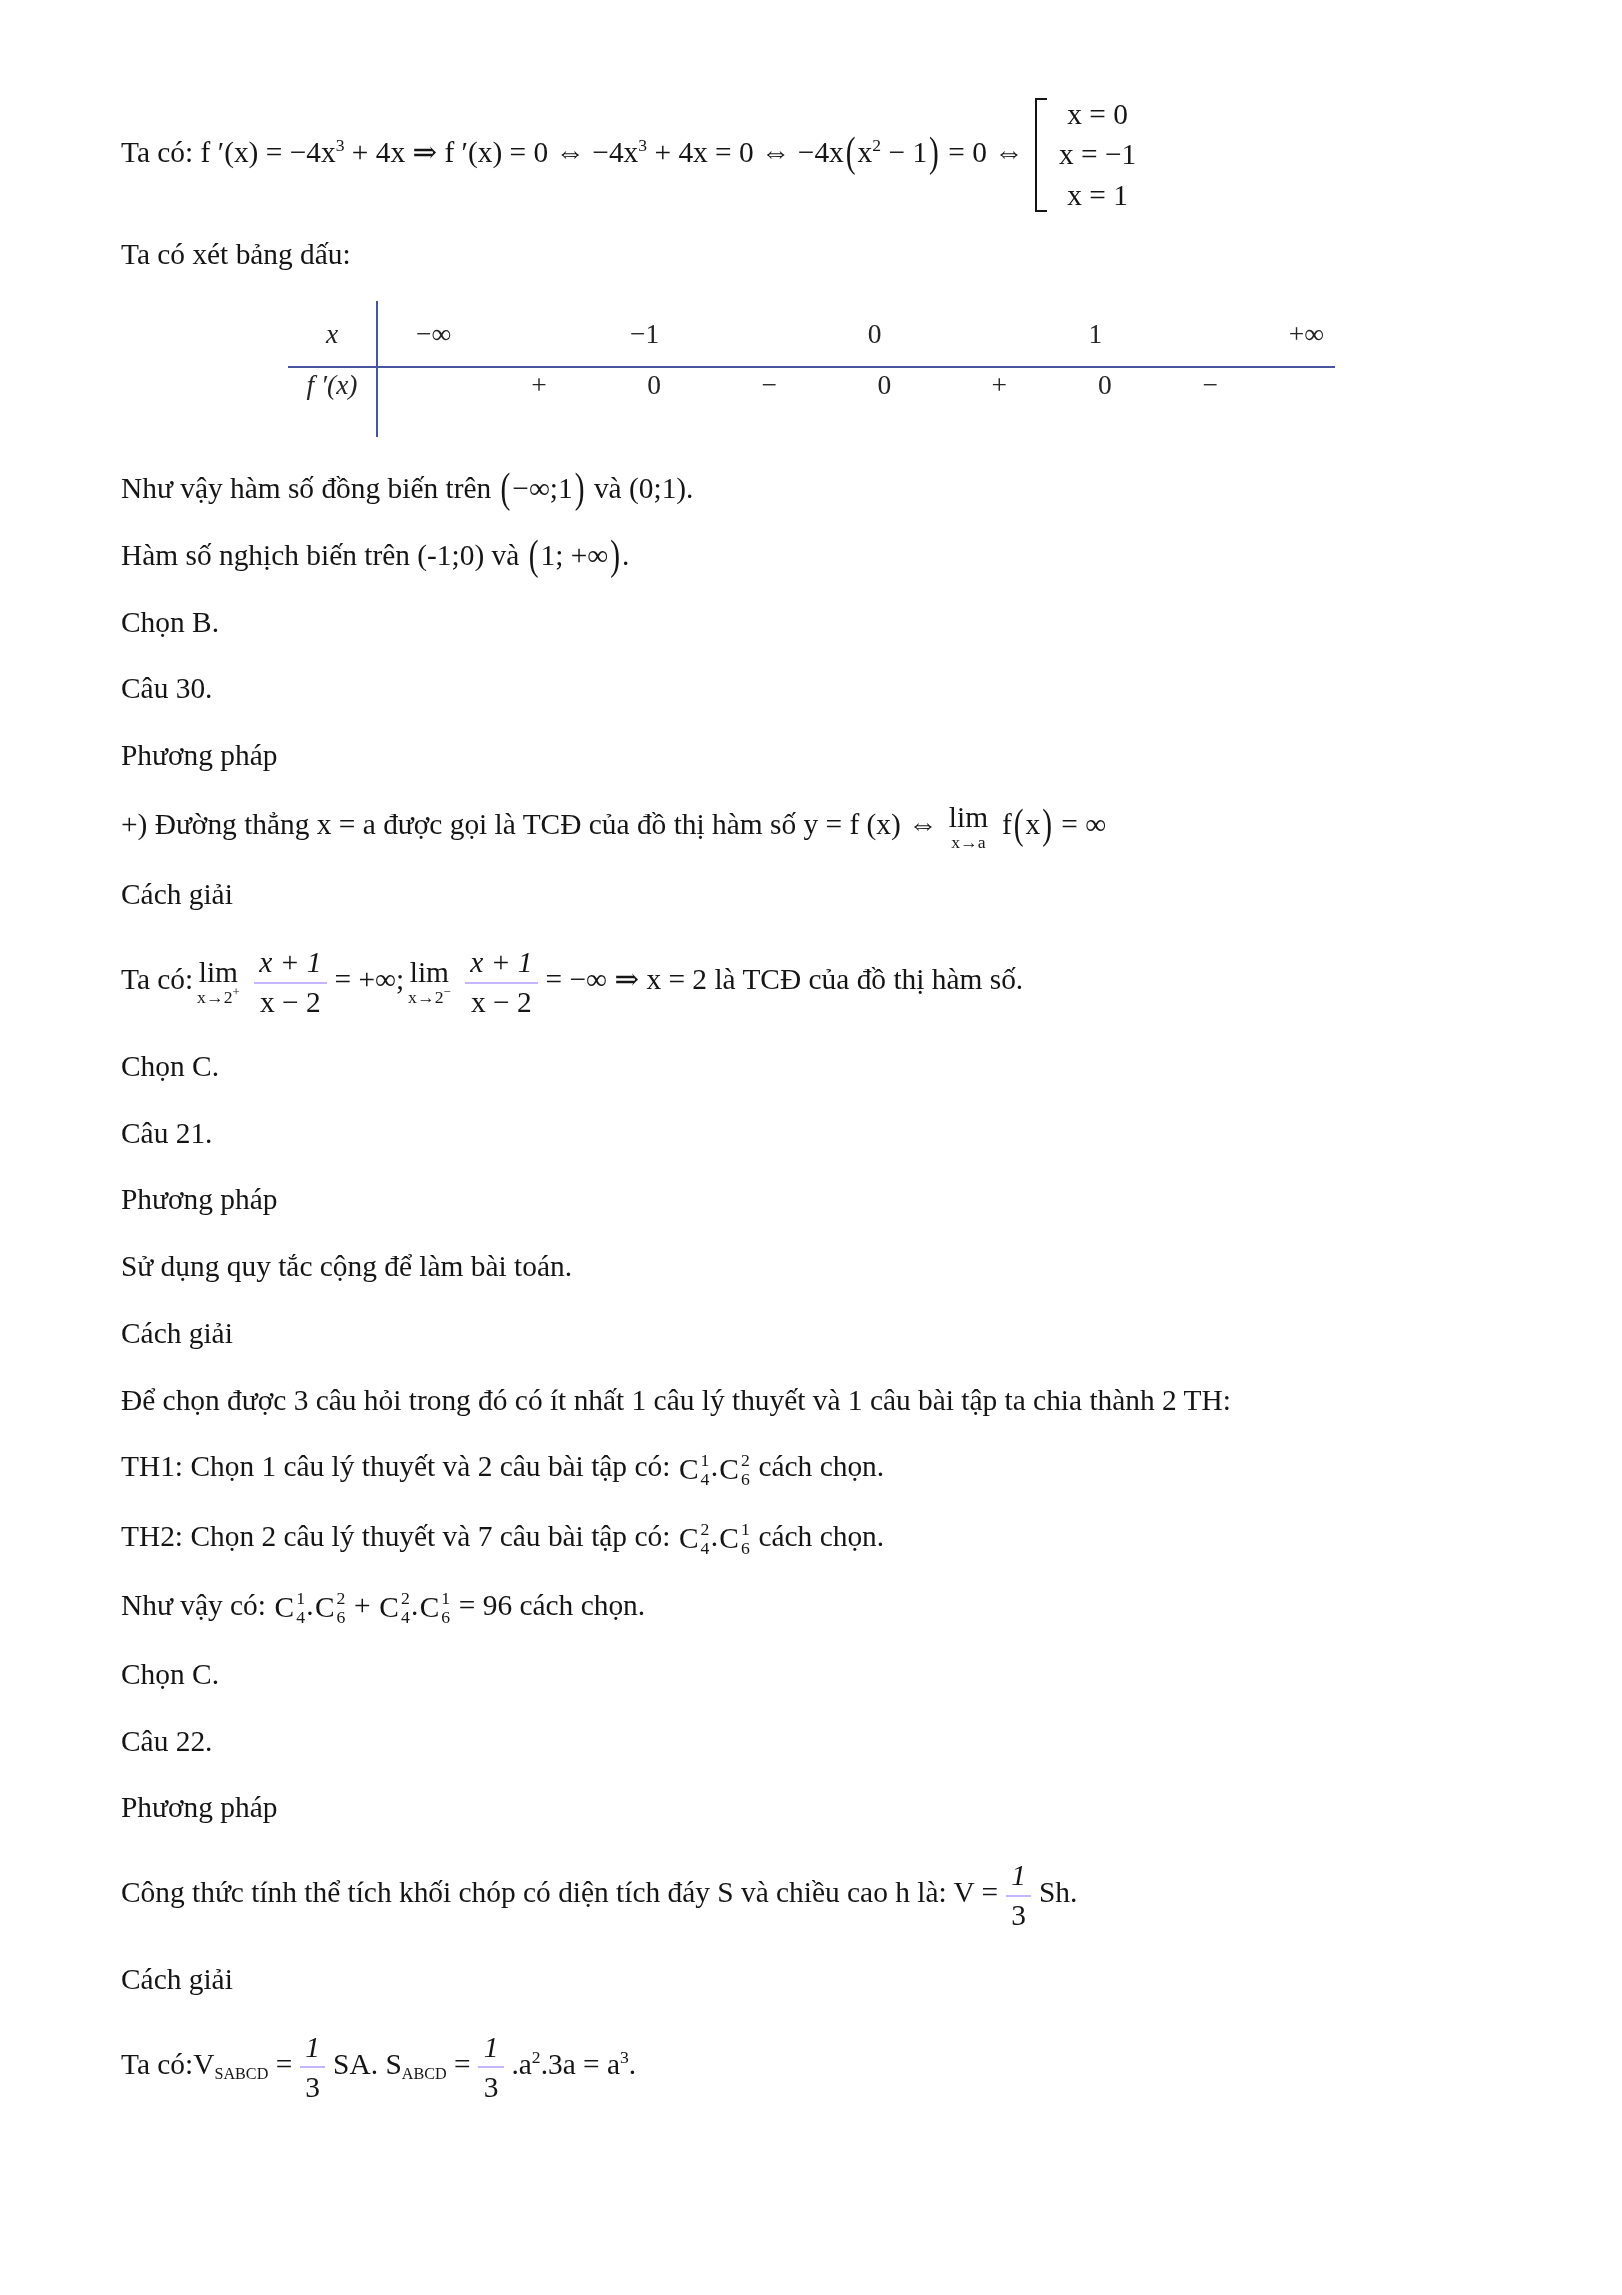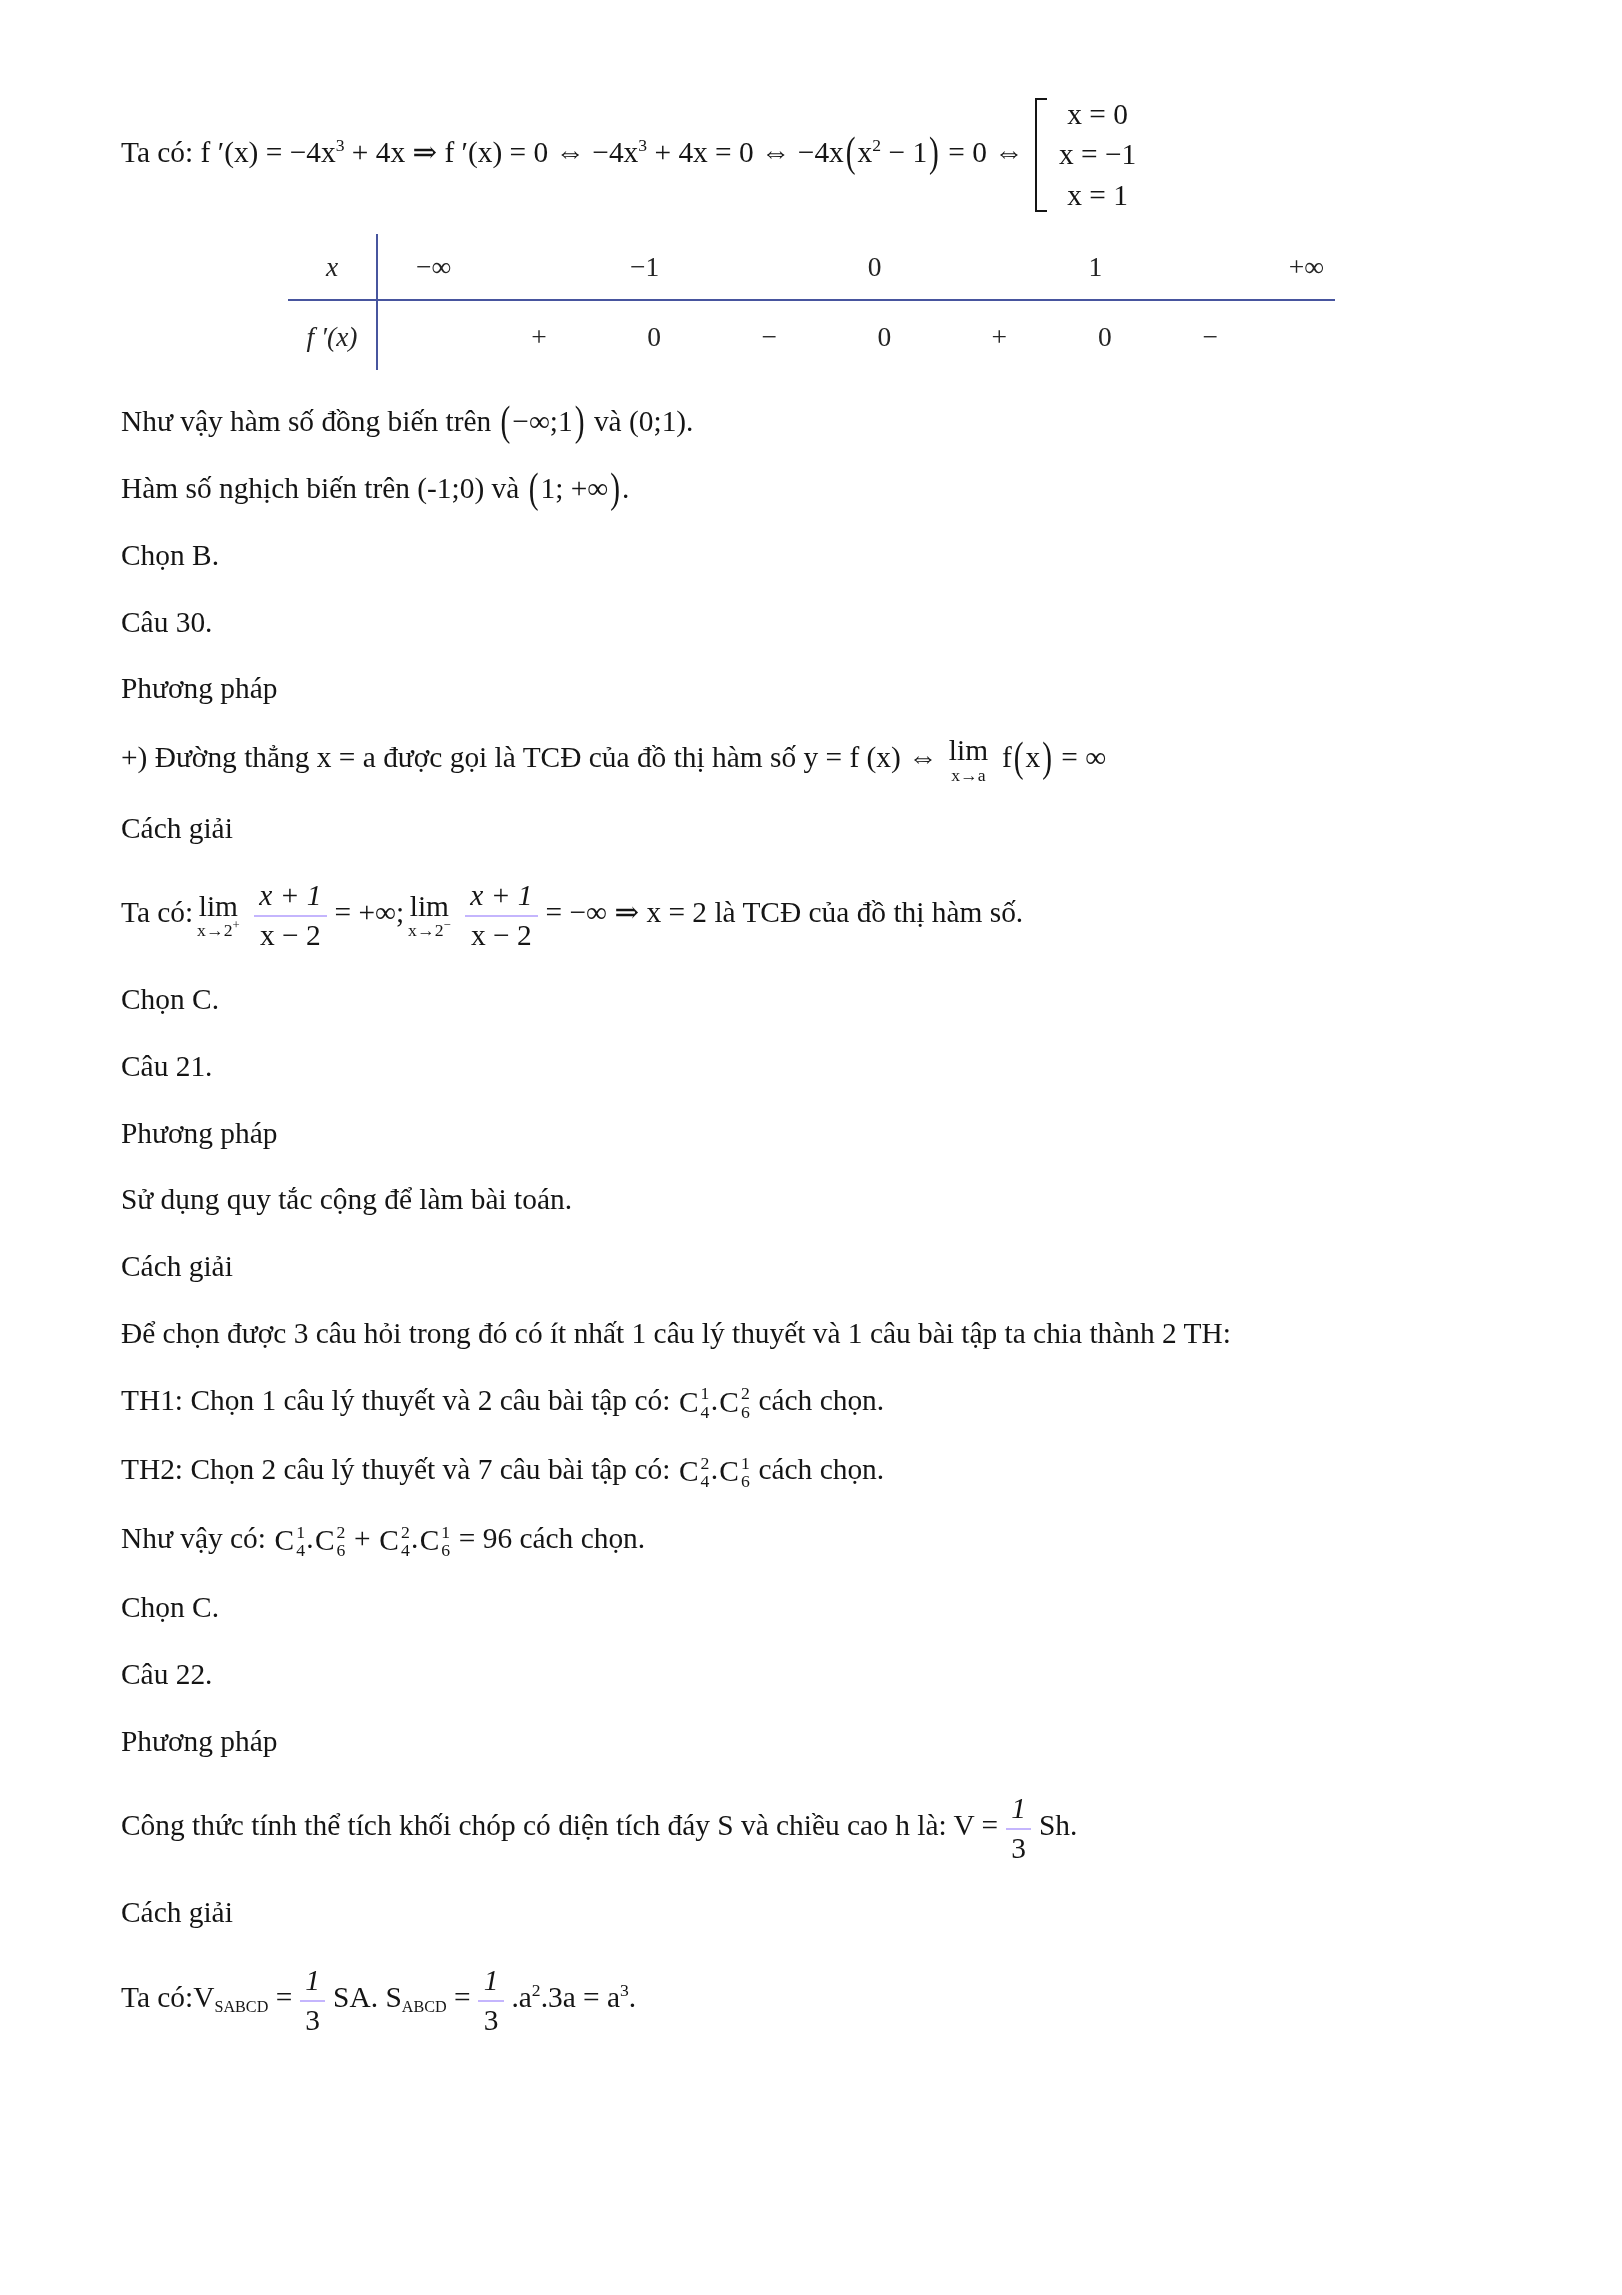--- a/index.html
+++ b/index.html
@@ -34,21 +34,21 @@
   .den{display:block;padding:1.3px 5.2px 0;}
   
   .comb{display:inline-flex;align-items:center;vertical-align:middle;margin:0 1.3px;}
   .comb-scripts{display:inline-flex;flex-direction:column;font-size:17.7px;line-height:1.05;margin-left:2px;text-align:left;}
   
   .sign-table{position:relative;width:1047px;height:136px;margin:17px 0 31px 167px;font-size:27.5px;color:#242424;}
   .st-hline{position:absolute;left:0;top:65px;width:100%;height:2px;background:#47559e;}
   .st-vline{position:absolute;left:88px;top:0;width:2px;height:100%;background:#47559e;}
   .st-row{position:absolute;left:0;width:100%;height:65px;}
   .st-row-x{top:0;}
-  .st-row-f{top:70px;}
+  .st-row-f{top:51px;}
   .st-label{position:absolute;left:0;top:50%;width:88px;text-align:center;transform:translateY(-50%);font-style:italic;}
   .st-values{position:absolute;left:88px;right:0;top:0;bottom:0;}
   .st-values .stv{position:absolute;top:50%;transform:translate(-50%,-50%);}
   .st-x1{left:6%;} .st-x2{left:28%;} .st-x3{left:52%;} .st-x4{left:75%;} .st-x5{left:97%;}
   .st-f1{left:17%;} .st-f2{left:29%;} .st-f3{left:41%;} .st-f4{left:53%;} .st-f5{left:65%;} .st-f6{left:76%;} .st-f7{left:87%;}
 </style>
 </head>
 <body>
 
 <div class="page">
@@ -58,20 +58,21 @@
     <span>f ′(x) = −4x</span><sup class="msup">3</sup><span> + 4x ⇒ f ′(x) = 0 ⇔ −4x</span><sup class="msup">3</sup><span> + 4x = 0 ⇔ −4x</span><span class="bp">(</span><span>x</span><sup class="msup">2</sup><span> − 1</span><span class="bp">)</span><span> = 0 ⇔</span><span class="cases">
         <span class="bracket"></span>
         <span class="ccol">
           <span>x = 0</span>
           <span>x = −1</span>
           <span>x = 1</span>
         </span>
       </span>
   </div>
 
+  <p class="line">Ta có xét bảng dấu:</p>
 
   <div class="sign-table">
     <div class="st-row st-row-x">
       <div class="st-label">x</div>
       <div class="st-values">
         <span class="stv st-x1">−∞</span>
         <span class="stv st-x2">−1</span>
         <span class="stv st-x3">0</span>
         <span class="stv st-x4">1</span>
         <span class="stv st-x5">+∞</span>

